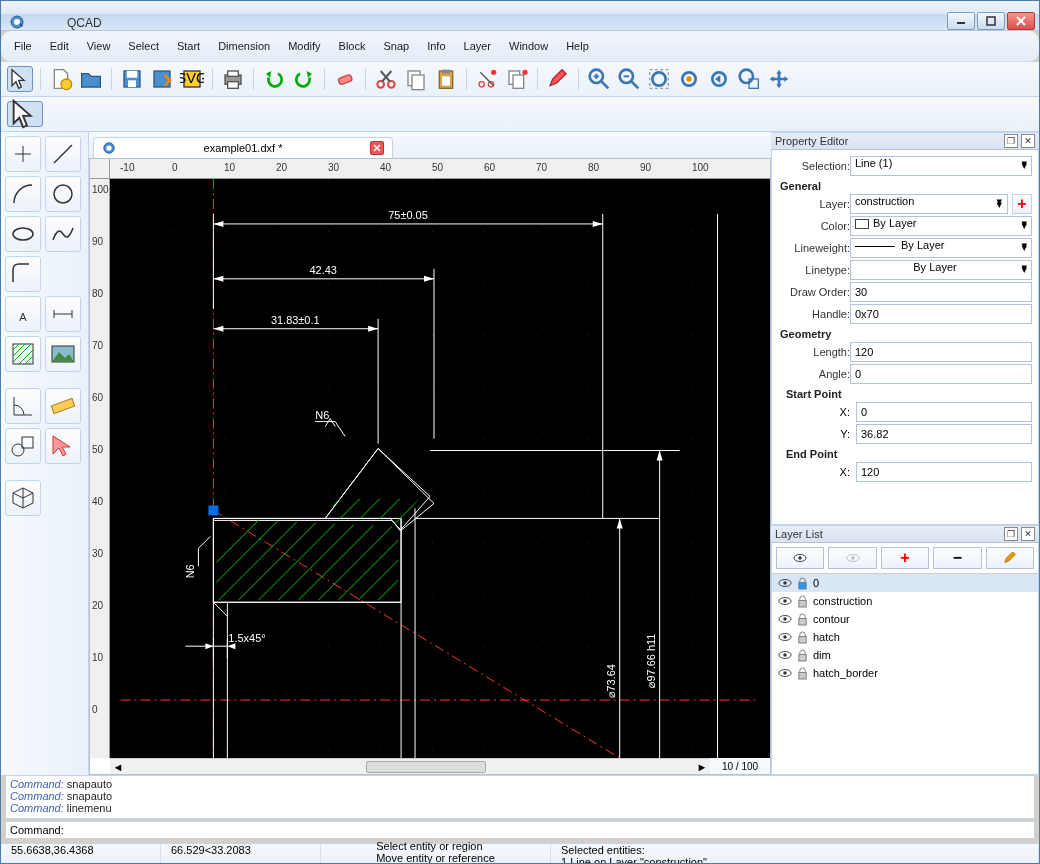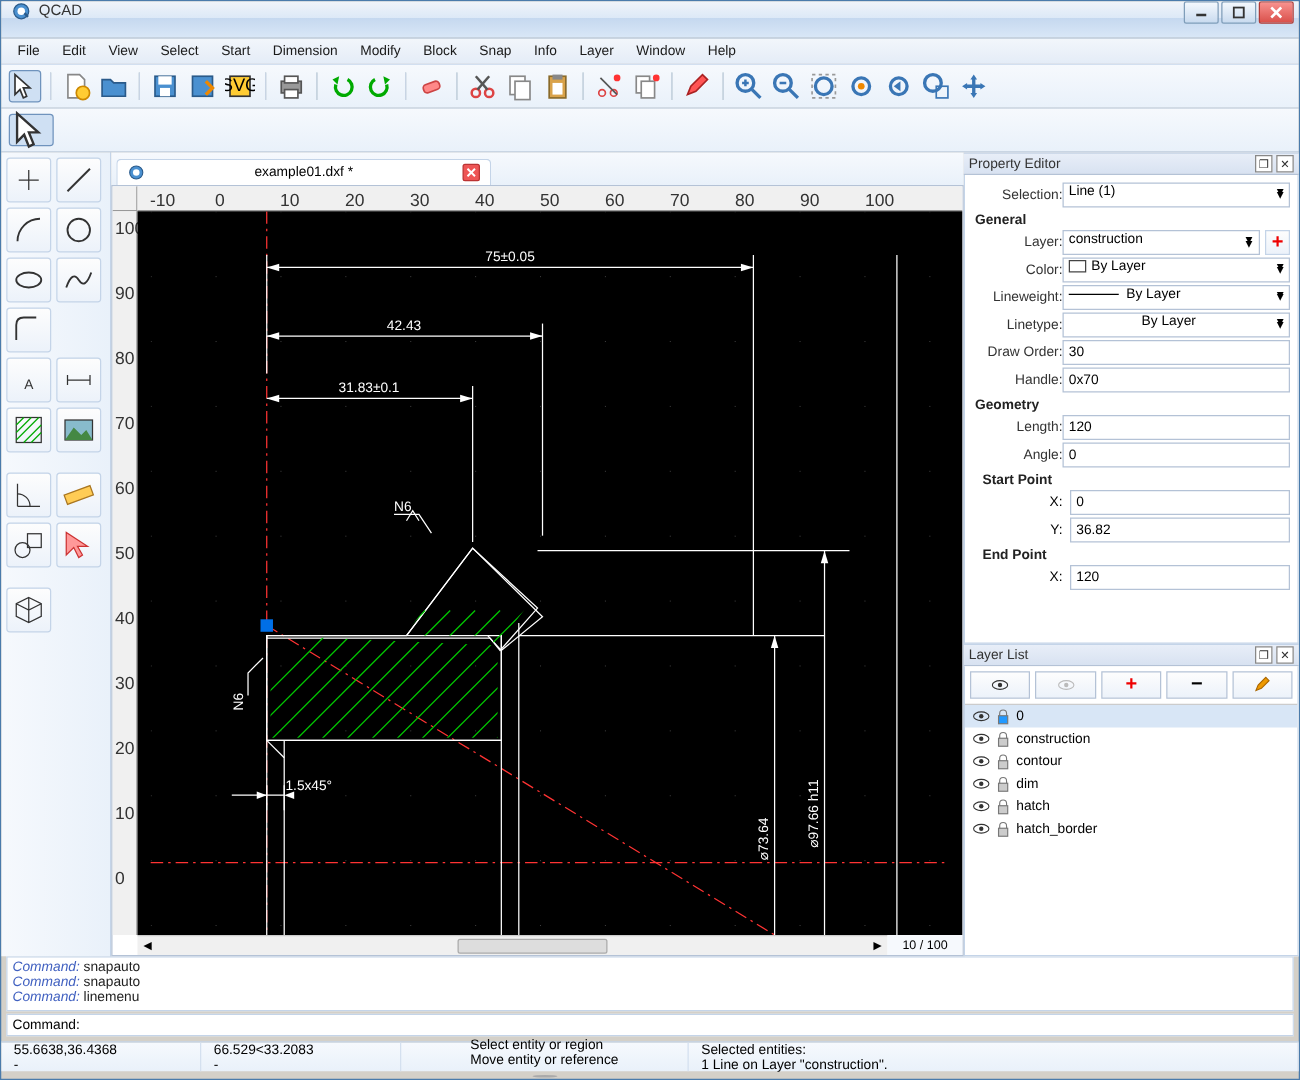--- a/index.html
+++ b/index.html
@@ -1,28 +1,28 @@
 <!DOCTYPE html>
 <html><head>
 <meta charset="utf-8">
 <style>
 * { box-sizing: border-box; margin: 0; padding: 0; font-family: "Segoe UI", Tahoma, sans-serif; font-size: 11px; }
 body { width: 1040px; height: 864px; background: #d4d0c8; overflow: hidden; border: 1px solid #4a7bab; }
 
 
-.titlebar { height: 30px; background: linear-gradient(to bottom, #f0f4fa 0%, #dde9f7 45%, #c5d8ef 46%, #d9e7f7 100%); border-bottom: 1px solid #b5c7de; display: flex; align-items: flex-start; padding: 0 2px; }
+.titlebar { height: 30px; background: linear-gradient(to bottom, #f0f4fa 0%, #dde9f7 45%, #c5d8ef 46%, #d9e7f7 100%); border-bottom: 1px solid #b5c7de; display: flex; align-items: flex-end; padding: 0 2px; gap: 36px; }
 .titlebar .icon { width:16px; height:16px; margin: 0 6px; }
 .titlebar .title { flex:1; color:#333; font-size:12px; }
 .titlebar .winbtns { display:flex; gap:2px; margin-right:2px;}
 .winbtn { width:28px; height:18px; border:1px solid #7f9db9; border-radius:2px; background: linear-gradient(#f4f8fd,#c9dbef); display:flex; align-items:center; justify-content:center; }
 .winbtn.close { background: linear-gradient(#f8928e,#d9504b); border-color:#b03a35;}
 .winbtn svg { width:10px; height:10px; }
 
 
-.menubar { height:21px; background: linear-gradient(#f2f6fb,#e4ecf7); border-bottom:1px solid #d2dff0; display:flex; align-items:center; padding:0 4px; gap:0; }
+.menubar { height:31px; background: linear-gradient(#f2f6fb,#e4ecf7); border-bottom:1px solid #d2dff0; display:flex; align-items:center; padding:0 4px; gap:0;border-radius:10px; }
 .menubar span { padding: 3px 9px; color:#1a1a1a; }
 
 
 .toolbar { background: linear-gradient(#f6f9fd,#e9f1fa); border-bottom:1px solid #c4d4e8; padding: 4px 6px; display:flex; align-items:center; gap:4px; flex-wrap:wrap;}
 .tbtn { width:26px; height:26px; border:1px solid transparent; border-radius:3px; display:flex; align-items:center; justify-content:center; position:relative; }
 .tbtn.active{ border-color:#6f93bd; background:#cfe0f3;}
 .tsep{ width:1px; height:22px; background:#bcc; margin:0 3px; border-left:1px solid #c8d4e4;}
 .secondtoolbar{ background: linear-gradient(#f6f9fd,#e9f1fa); border-bottom:1px solid #c4d4e8; padding:4px 6px; display:flex;}
 
 
@@ -31,21 +31,21 @@
 .bigbtn{ width:36px; height:36px; border:1px solid #c4d4e8; border-radius:3px; background:linear-gradient(#fdfdfd,#ecf2fa); display:flex; align-items:center; justify-content:center;}
 .bigbtn svg{width:28px;height:28px;}
 
 .centerstack{ flex:1; display:flex; flex-direction:column; min-width:0;}
 .tabbar{ height:26px; background:linear-gradient(#f6f9fd,#e9f1fa); display:flex; align-items:flex-end; padding:0 4px;}
 .doctab{ background:#fff; border:1px solid #c4d4e8; border-bottom:none; border-top-left-radius:4px; border-top-right-radius:4px; padding:3px 8px; display:flex; align-items:center; gap:10px; min-width:300px;}
 .doctab .closebtn{width:14px;height:14px; background:#e55; border:1px solid #b33; border-radius:2px; display:flex;align-items:center;justify-content:center;}
 .drawarea-wrap{ flex:1; position:relative; background:#fff; border:1px solid #b4c2d6; overflow:hidden;}
 .ruler-h{ height:20px; background:#f0f0f0; border-bottom:1px solid #999; position:relative; margin-left:20px;}
 .ruler-v{ width:20px; background:#f0f0f0; border-right:1px solid #999; position:absolute; left:0; top:20px; bottom:16px;}
-.ruler-h .tick, .ruler-v .tick{ position:absolute; font-size:14px; color:#333;}
+.ruler-h .tick, .ruler-v .tick{ position:absolute; font-size:10px; color:#333;}
 .ruler-corner{position:absolute;left:0;top:0;width:20px;height:20px;background:#f0f0f0;border-right:1px solid #999;border-bottom:1px solid #999;}
 .canvas{ position:absolute; left:20px; top:20px; right:0; bottom:16px; background:#000; overflow:hidden;text-decoration:underline;}
 .hscroll{ position:absolute; left:20px; right:60px; bottom:0; height:16px; background:#f0f0f0; border-top:1px solid #ccc; display:flex; align-items:center;}
 .hscroll .thumb{ height:12px; background:#ddd; border:1px solid #aaa; border-radius:2px; margin-left:240px; width:120px;}
 .hscroll .arrow{width:16px;height:14px; display:flex;align-items:center;justify-content:center;}
 .zoomlabel{position:absolute;right:0;bottom:0;height:16px;width:60px;font-size:10px;display:flex;align-items:center;justify-content:center;background:#f6f9fd;}
 
 .rightpanels{ width:268px; min-width:268px; display:flex; flex-direction:column; background:#efefef;}
 .panelhead{ height:18px; background: linear-gradient(#e8eef8,#d8e2f1); border-top:1px solid #c4d4e8; border-bottom:1px solid #b4c2d6; display:flex; align-items:center; padding:0 4px; font-size:11px; color:#333;}
 .panelhead .spacer{flex:1;}
@@ -709,32 +709,32 @@
           </div>
           <div class="item">
             <svg class="eyeicon" viewBox="0 0 16 16">
               <ellipse cx="8" cy="8" rx="7" ry="4" fill="none" stroke="#333"></ellipse>
               <circle cx="8" cy="8" r="2" fill="#333"></circle>
             </svg>
             <svg class="lockicon" viewBox="0 0 12 14">
               <rect x="2" y="6" width="8" height="7" fill="#ccc" stroke="#777"></rect>
               <path d="M3 6 V4 A3 3 0 0 1 9 4 V6" fill="none" stroke="#777"></path>
             </svg>
-            <span>dim</span>
+            <span>hatch</span>
           </div>
           <div class="item">
             <svg class="eyeicon" viewBox="0 0 16 16">
               <ellipse cx="8" cy="8" rx="7" ry="4" fill="none" stroke="#333"></ellipse>
               <circle cx="8" cy="8" r="2" fill="#333"></circle>
             </svg>
             <svg class="lockicon" viewBox="0 0 12 14">
               <rect x="2" y="6" width="8" height="7" fill="#ccc" stroke="#777"></rect>
               <path d="M3 6 V4 A3 3 0 0 1 9 4 V6" fill="none" stroke="#777"></path>
             </svg>
-            <span>hatch</span>
+            <span>dim</span>
           </div>
           <div class="item">
             <svg class="eyeicon" viewBox="0 0 16 16">
               <ellipse cx="8" cy="8" rx="7" ry="4" fill="none" stroke="#333"></ellipse>
               <circle cx="8" cy="8" r="2" fill="#333"></circle>
             </svg>
             <svg class="lockicon" viewBox="0 0 12 14">
               <rect x="2" y="6" width="8" height="7" fill="#ccc" stroke="#777"></rect>
               <path d="M3 6 V4 A3 3 0 0 1 9 4 V6" fill="none" stroke="#777"></path>
             </svg>

